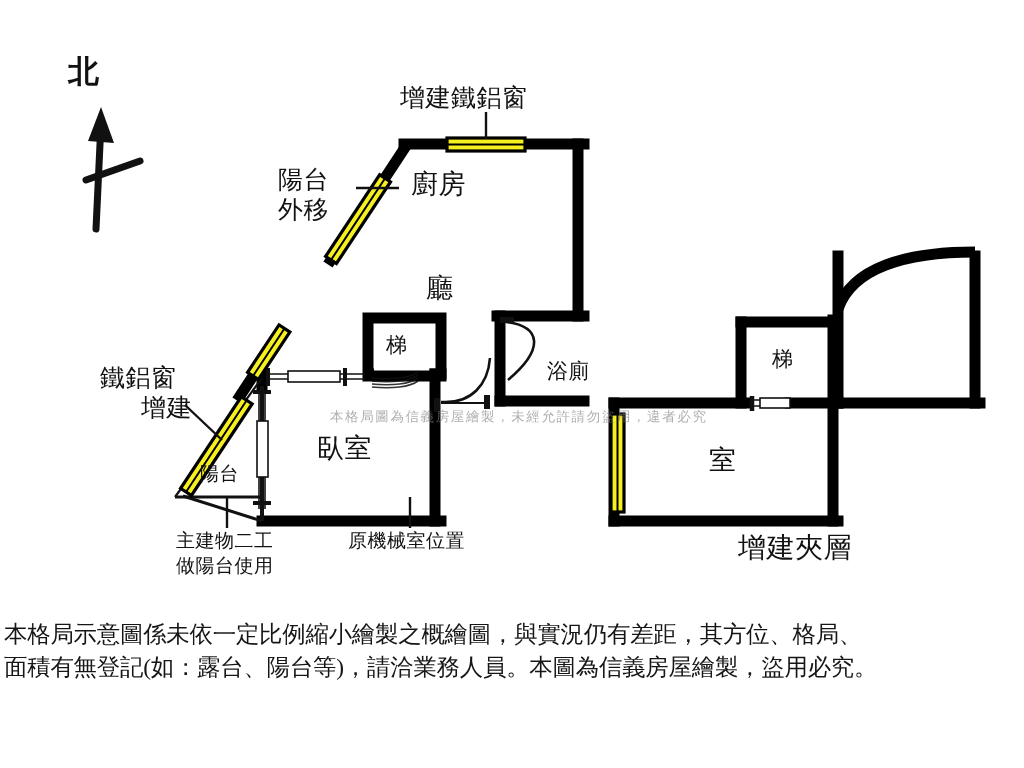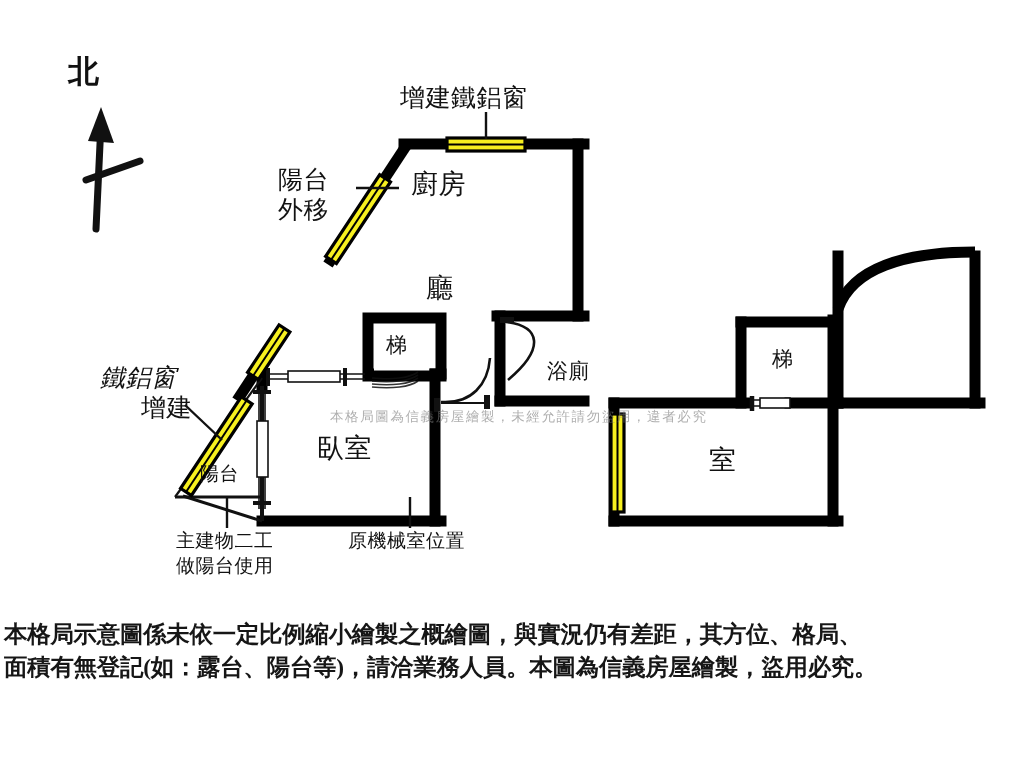--- a/index.html
+++ b/index.html
@@ -32,21 +32,21 @@
 
   #disclaimer{
     position:absolute;left:4px;top:618px;width:1016px;
     font-size:23.4px;
     line-height:1.40;
     letter-spacing:-0.2px;
     color:#161616;
     font-family:"Liberation Serif","DejaVu Serif",serif;
     text-align:left;
   }
-  #disclaimer div{white-space:nowrap;font-weight:bold;}
+  #disclaimer div{white-space:nowrap;}
 
   
   #wm{
     position:absolute;left:322px;top:330px;width:390px;height:100px;
     pointer-events:none;
   }
   #wm .wmtext{
     position:absolute;left:44px;top:2px;
     font-size:66px;font-weight:700;
     color:rgba(125,125,125,0.40);
@@ -240,28 +240,29 @@
 
     <div class="lbl lbl-room" style="left:411px;top:170px;">廚房</div>
     <div class="lbl lbl-room" style="left:426px;top:274px;">廳</div>
     <div class="lbl lbl-room-sm" style="left:386px;top:334px;">梯</div>
     <div class="lbl lbl-room-sm" style="left:523px;top:360px;margin-left:24px;">浴廁</div>
     <div class="lbl lbl-room" style="left:317px;top:434px;">臥室</div>
     <div class="lbl lbl-ann-sm" style="left:200px;top:464px;">陽台</div>
     <div class="lbl lbl-room-sm" style="left:772px;top:348px;">梯</div>
     <div class="lbl lbl-room" style="left:709px;top:446px;">室</div>
 
-    <div class="lbl lbl-ann" style="left:100px;top:364px;font-style:italic;">鐵鋁窗</div>
+    <div class="lbl lbl-ann" style="left:100px;top:364px;">鐵鋁窗</div>
     <div class="lbl lbl-ann" style="left:124px;top:394px;margin-left:17px;">增建</div>
 
     <div class="lbl lbl-ann-sm" style="left:176px;top:531px;">主建物二工</div>
     <div class="lbl lbl-ann-sm" style="left:176px;top:556px;">做陽台使用</div>
 
     <div class="lbl lbl-ann-sm" style="left:348px;top:531px;">原機械室位置</div>
 
+    <div class="lbl lbl-big" style="left:738px;top:533px;">增建夾層</div>
   </div>
 
   <div id="disclaimer">
     <div>本格局示意圖係未依一定比例縮小繪製之概繪圖，與實況仍有差距，其方位、格局、</div>
     <div>面積有無登記(如：露台、陽台等)，請洽業務人員。本圖為信義房屋繪製，盜用必究。</div>
   </div>
 
 </div>
 
 </body></html>

